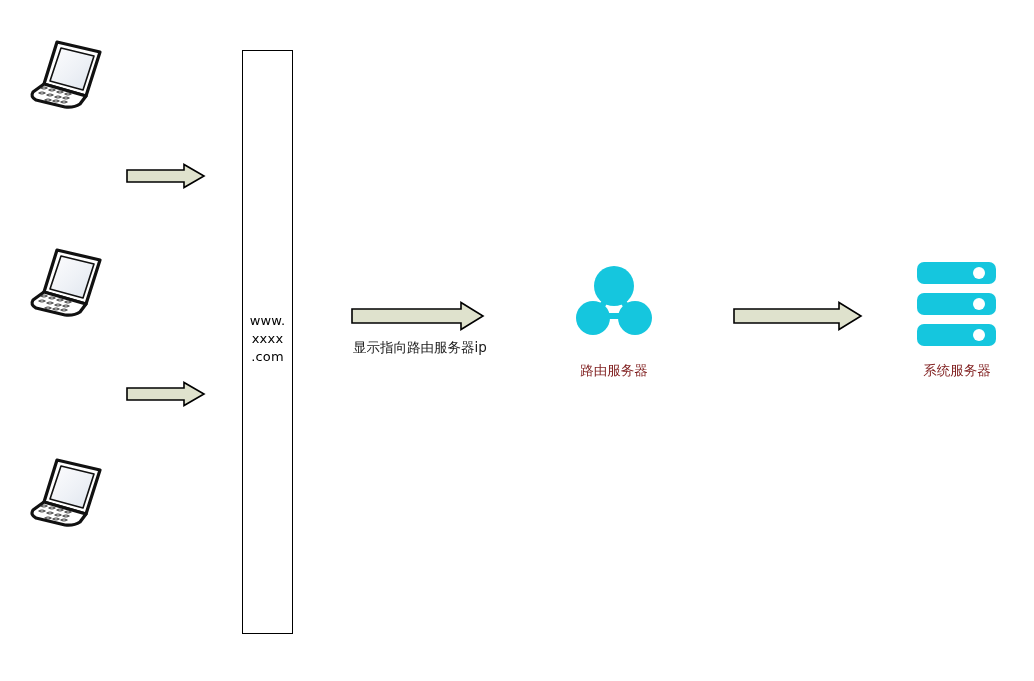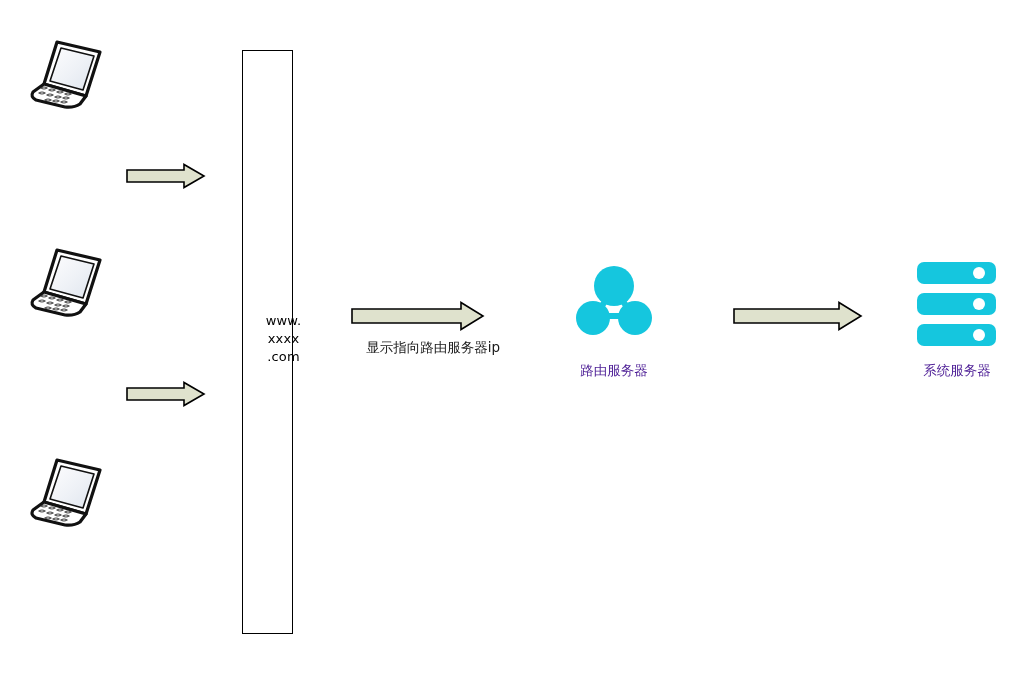--- a/index.html
+++ b/index.html
@@ -41,39 +41,38 @@
   .domain-text {
     position: absolute;
     left: 242px;
     top: 312px;
     width: 51px;
     text-align: center;
     font-size: 13px;
     line-height: 18px;
     color: #000000;
     letter-spacing: 0.2px;
-    padding-left: 16px;
   }
   .domain-text span {
     display: block;
   }
   .arrow-wrap {
     position: absolute;
   }
   .arrow-label {
     position: absolute;
     font-size: 13.5px;
     color: #1a1a1a;
     white-space: nowrap;
     text-align: center;
   }
   .icon-label {
     position: absolute;
     font-size: 13.5px;
-    color: #4c1d95;
+    color: #7f1d1d;
     white-space: nowrap;
     text-align: center;
   }
   .router-icon {
     position: absolute;
     left: 576px;
     top: 266px;
     width: 76px;
     height: 72px;
   }
@@ -211,21 +210,21 @@
     <span>www.</span>
     <span>xxxx</span>
     <span>.com</span>
   </div>
 
   <div class="arrow-wrap" style="left:351px; top:301px;">
     <svg viewBox="0 0 134 30" width="134" height="30">
       <path d="M1,8 L110,8 L110,1.5 L132,15 L110,28.5 L110,22 L1,22 Z" fill="#DFE2CD" stroke="#000000" stroke-width="1.6" stroke-linejoin="miter"></path>
     </svg>
   </div>
-  <div class="arrow-label" style="left:340px; top:339px; width:160px;text-align:right;">显示指向路由服务器ip</div>
+  <div class="arrow-label" style="left:340px; top:339px; width:160px;">显示指向路由服务器ip</div>
 
   <div class="router-icon">
     <svg viewBox="0 0 76 72" width="76" height="72">
       <g stroke="#15C6DE" stroke-width="6" stroke-linecap="round">
         <line x1="38" y1="22" x2="19" y2="50"></line>
         <line x1="38" y1="22" x2="57" y2="50"></line>
         <line x1="19" y1="50" x2="57" y2="50"></line>
       </g>
       <circle cx="38" cy="20" r="20" fill="#15C6DE"></circle>
       <circle cx="17" cy="52" r="17" fill="#15C6DE"></circle>

